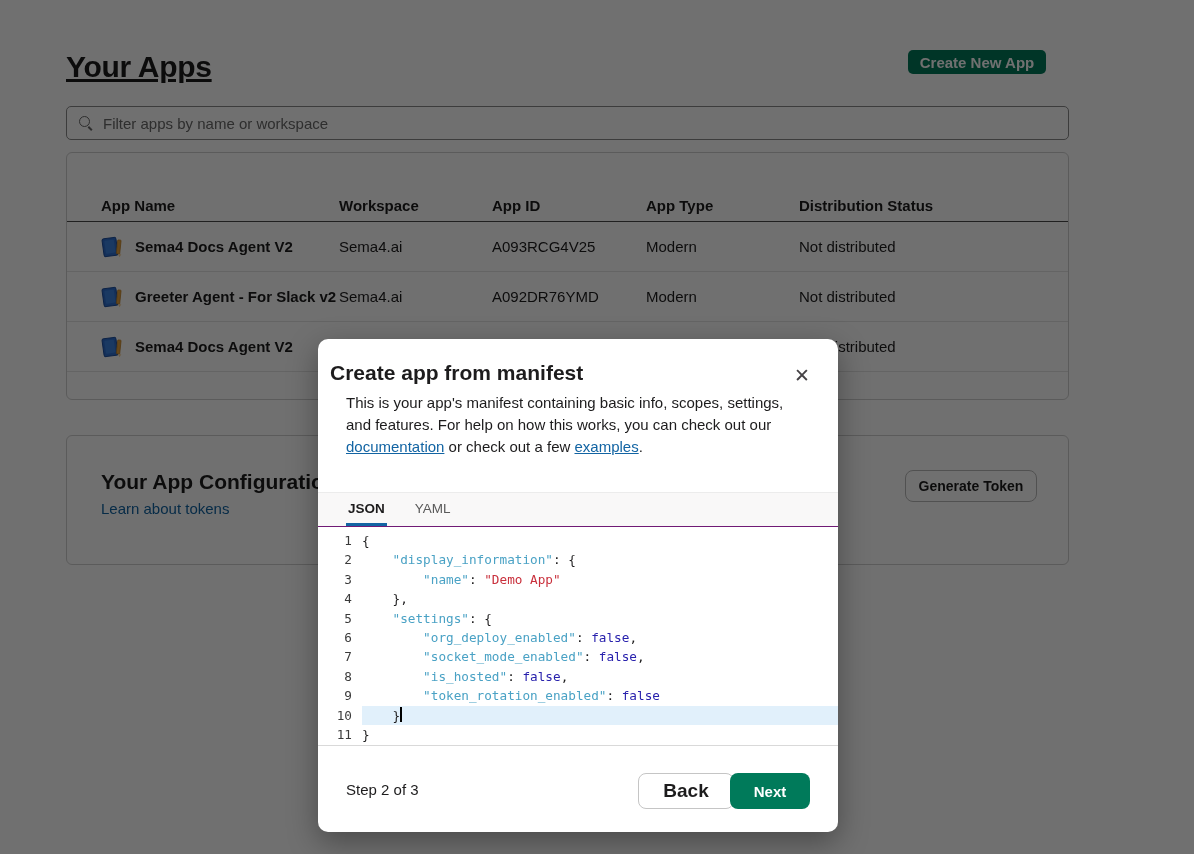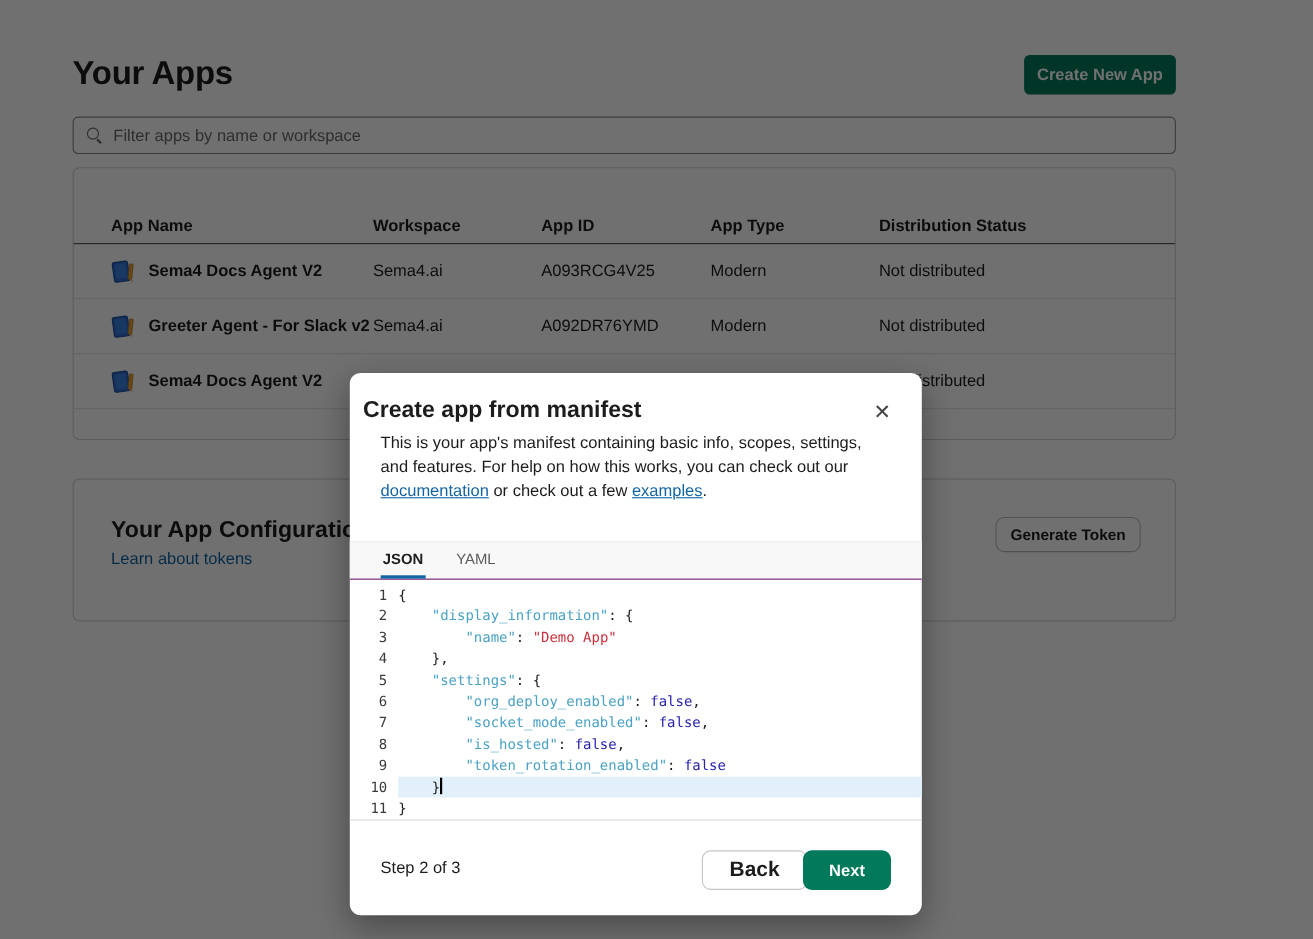--- a/index.html
+++ b/index.html
@@ -1,24 +1,24 @@
 <!DOCTYPE html>
 <html><head>
 <meta charset="utf-8">
 <style>
   html,body{margin:0;padding:0;}
   body{font-family:"Liberation Sans",sans-serif;color:#1d1c1d;}
   .stage{position:relative;width:1194px;height:854px;overflow:hidden;background:#fff;}
   .abs{position:absolute;}
 
   
-  .page-title{left:66px;top:50px;font-size:30px;font-weight:800;letter-spacing:-0.3px;}
+  .page-title{left:66px;top:50px;font-size:30px;font-weight:800;letter-spacing:-0.3px;text-decoration:underline;}
   .btn{display:flex;align-items:center;justify-content:center;font-weight:700;cursor:pointer;box-sizing:border-box;}
   .btn-green{background:#007a5a;color:#fff;border:none;border-radius:5px;font-size:15px;}
-  .create-btn{left:931px;top:50px;width:138px;height:36px;}
+  .create-btn{left:908px;top:50px;width:138px;height:24px;}
   .search-box{left:66px;top:106px;width:1003px;height:34px;border:1px solid #8a8a8a;border-radius:5px;display:flex;align-items:center;box-sizing:border-box;background:#fff;}
   .search-icon{width:14px;height:14px;margin:0 8px 0 12px;position:relative;flex:0 0 auto;}
   .search-icon .lens{position:absolute;left:0;top:0;width:9px;height:9px;border:1.6px solid #696969;border-radius:50%;}
   .search-icon .handle{position:absolute;left:9.5px;top:9.5px;width:5px;height:1.6px;background:#696969;transform:rotate(45deg);transform-origin:0 0;}
   .search-input{border:none;outline:none;flex:1;font-size:15px;font-family:"Liberation Sans",sans-serif;color:#1d1c1d;background:transparent;}
   .search-input::placeholder{color:#696969;}
 
   .card{border:1px solid #cfcfcf;border-radius:6px;background:#fff;box-sizing:border-box;}
   .apps-card{left:66px;top:152px;width:1003px;height:248px;}
   .tgrid{display:grid;grid-template-columns:238px 153px 154px 153px 1fr;align-items:center;padding:0 34px;}

